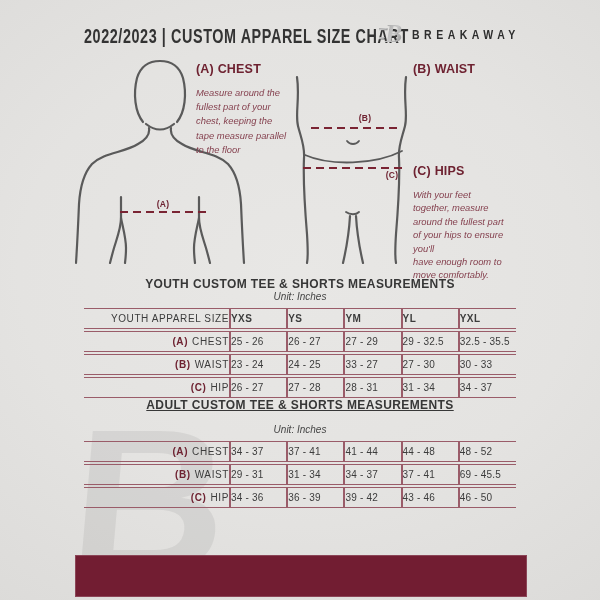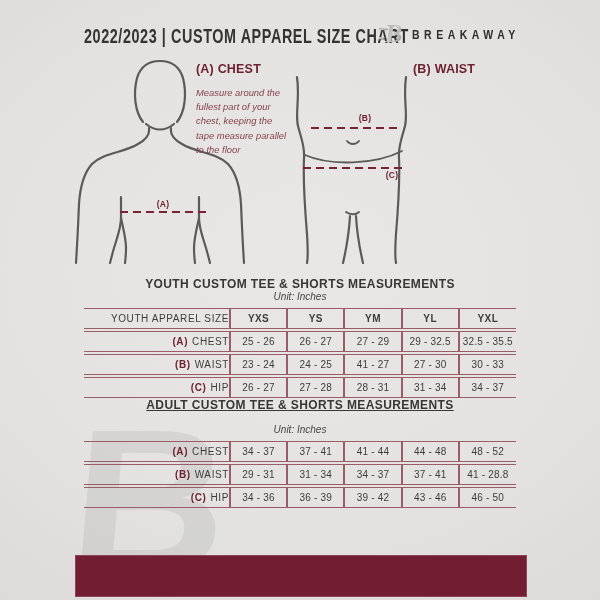--- a/index.html
+++ b/index.html
@@ -59,21 +59,21 @@
     font-size:10px;font-style:italic;font-weight:normal;color:#454545;
   }
 
   
   .size-table{
     position:absolute;left:84px;width:432px;
     border-collapse:separate;border-spacing:0 2px;table-layout:fixed;
   }
   .size-table col.c0{width:146px;}
   .size-table th,.size-table td{
-    height:19px;padding:0;text-align:center;vertical-align:middle;
+    height:19px;padding:0;text-align:left;vertical-align:middle;
     background:transparent;color:#3c3c3c;
     border-top:1px solid #9a5c69;border-bottom:1px solid #9a5c69;
     border-left:1px solid #9a5c69;border-right:1px solid #9a5c69;
   }
   .size-table .lbl{
     text-align:right;padding-left:11px;border-left:none;
     font-size:10px;letter-spacing:.6px;font-weight:normal;
   }
   .size-table .last{border-right:none;}
   .size-table th{font-size:10px;font-weight:bold;letter-spacing:.4px;}
@@ -154,20 +154,30 @@
     <h3>(A) CHEST</h3>
     <p>Measure around the
 fullest part of your
 chest, keeping the
 tape measure parallel
 to the floor</p>
   </div>
   <div class="note note-waist">
     <h3>(B) WAIST</h3>
   </div>
+  <div class="note note-hips">
+    <h3>(C) HIPS</h3>
+    <p>With your feet
+together, measure
+around the fullest part
+of your hips to ensure
+you'll
+have enough room to
+move comfortably.</p>
+  </div>
 
   <div class="watermark">B</div>
 
   <div class="sec-title" style="top:277px;">YOUTH CUSTOM TEE &amp; SHORTS MEASUREMENTS</div>
   <div class="sec-unit" style="top:291px;">Unit: Inches</div>
   <table class="size-table tbl-youth">
     <colgroup>
         <col class="c0">
         <col>
         <col>
@@ -189,21 +199,21 @@
       <td>25 - 26</td>
       <td>26 - 27</td>
       <td>27 - 29</td>
       <td>29 - 32.5</td>
       <td class="last">32.5 - 35.5</td>
     </tr>
     <tr>
       <td class="lbl"><span class="pfx">(B)</span><span>WAIST</span></td>
       <td>23 - 24</td>
       <td>24 - 25</td>
-      <td>41 - 27</td>
+      <td>33 - 27</td>
       <td>27 - 30</td>
       <td class="last">30 - 33</td>
     </tr>
     <tr>
       <td class="lbl"><span class="pfx">(C)</span><span>HIP</span></td>
       <td>26 - 27</td>
       <td>27 - 28</td>
       <td>28 - 31</td>
       <td>31 - 34</td>
       <td class="last">34 - 37</td>
@@ -230,21 +240,21 @@
       <td>41 - 44</td>
       <td>44 - 48</td>
       <td class="last">48 - 52</td>
     </tr>
     <tr>
       <td class="lbl"><span class="pfx">(B)</span><span>WAIST</span></td>
       <td>29 - 31</td>
       <td>31 - 34</td>
       <td>34 - 37</td>
       <td>37 - 41</td>
-      <td class="last">41 - 28.8</td>
+      <td class="last">69 - 45.5</td>
     </tr>
     <tr>
       <td class="lbl"><span class="pfx">(C)</span><span>HIP</span></td>
       <td>34 - 36</td>
       <td>36 - 39</td>
       <td>39 - 42</td>
       <td>43 - 46</td>
       <td class="last">46 - 50</td>
     </tr>
   </tbody>

